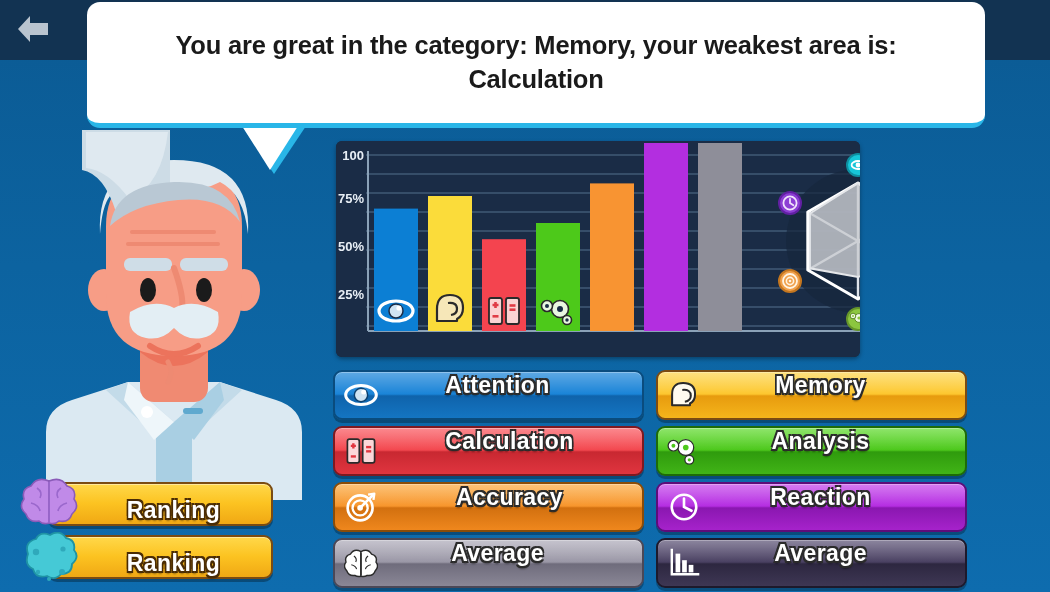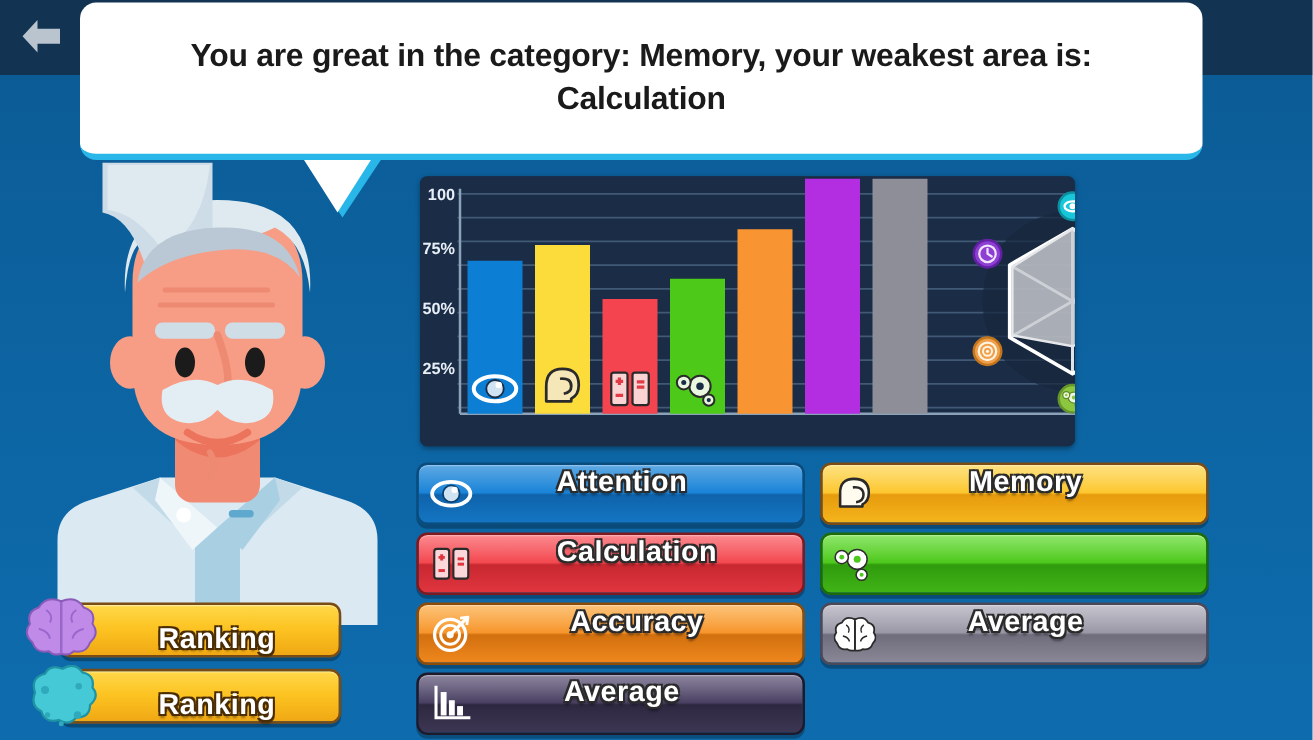--- a/index.html
+++ b/index.html
@@ -16,21 +16,21 @@
     position:absolute; left:0; top:0; width:1050px; height:60px;
     background:#123352;
   }
   .back-arrow {
     position:absolute; left:14px; top:12px; width:38px; height:34px;
     cursor:pointer;
   }
 
   
   .bubble {
-    position:absolute; left:64px; top:2px; width:898px; height:126px;
+    position:absolute; left:87px; top:2px; width:898px; height:126px;
     background:#ffffff; border-radius:13px;
     border-bottom:5px solid #29b6e8;
     display:flex; align-items:center; justify-content:center;
     z-index:6;
   }
   .bubble-text {
     font-size:25.5px; font-weight:bold; color:#1a1a1a;
     text-align:center; line-height:1.32; letter-spacing:-0.2px;
     padding:0 34px;
   }
@@ -377,35 +377,45 @@
             <circle cx="8" cy="11" r="6"></circle>
             <circle cx="26" cy="27" r="5"></circle>
           </g>
           <g fill="#4dc81c">
             <circle cx="22" cy="13" r="3.2"></circle>
             <circle cx="8" cy="11" r="2.2"></circle>
             <circle cx="26" cy="27" r="1.8"></circle>
           </g>
         </svg>
       </span>
+      <span class="glabel">Analysis</span>
     </div>
 
     <div class="gbtn" style="background:linear-gradient(180deg,#fba93f 0%,#f7952c 48%,#d2700f 52%,#ef871d 100%);border-color:#8a4c08;gap:24px;">
       <span class="gicon">
         <svg viewBox="0 0 36 36" width="32" height="32">
           <circle cx="17" cy="19" r="14" fill="none" stroke="#ffffff" stroke-width="3"></circle>
           <circle cx="17" cy="19" r="8.5" fill="none" stroke="#ffffff" stroke-width="2.6"></circle>
           <circle cx="17" cy="19" r="3.2" fill="#ffffff"></circle>
           <path d="M17 19 L32 4" stroke="#ffffff" stroke-width="3" stroke-linecap="round"></path>
           <path d="M26 4 L33 3 L32 10" fill="none" stroke="#ffffff" stroke-width="2.6" stroke-linejoin="round"></path>
         </svg>
       </span>
       <span class="glabel">Accuracy</span>
     </div>
 
+    <div class="gbtn" style="background:linear-gradient(180deg,#c343ea 0%,#b52ee2 48%,#8a17b0 52%,#a622cb 100%);border-color:#5d0d7a;">
+      <span class="gicon">
+        <svg viewBox="0 0 34 34" width="32" height="32">
+          <circle cx="17" cy="17" r="13" fill="none" stroke="#ffffff" stroke-width="2.8"></circle>
+          <path d="M17 8 L17 17 L25 21" fill="none" stroke="#ffffff" stroke-width="2.8" stroke-linecap="round"></path>
+        </svg>
+      </span>
+      <span class="glabel">Reaction</span>
+    </div>
 
     <div class="gbtn" style="background:linear-gradient(180deg,#adaab8 0%,#9a97a6 48%,#6f6c7c 52%,#8a8796 100%);border-color:#4b4857;">
       <span class="gicon">
         <svg viewBox="0 0 38 34" width="34" height="30">
           <path d="M19 4 q-8 -4 -12 3 q-7 2 -5 9 q-4 5 1 10 q2 6 9 5 q3 2 7 1 Z" fill="#ffffff" stroke="#2a2a2a" stroke-width="1.6"></path>
           <path d="M19 4 q8 -4 12 3 q7 2 5 9 q4 5 -1 10 q-2 6 -9 5 q-3 2 -7 1 Z" fill="#ffffff" stroke="#2a2a2a" stroke-width="1.6"></path>
           <g stroke="#2a2a2a" stroke-width="1.3" fill="none">
             <path d="M19 6 L19 31"></path>
             <path d="M11 9 q4 3 2 7"></path>
             <path d="M27 9 q-4 3 -2 7"></path>

